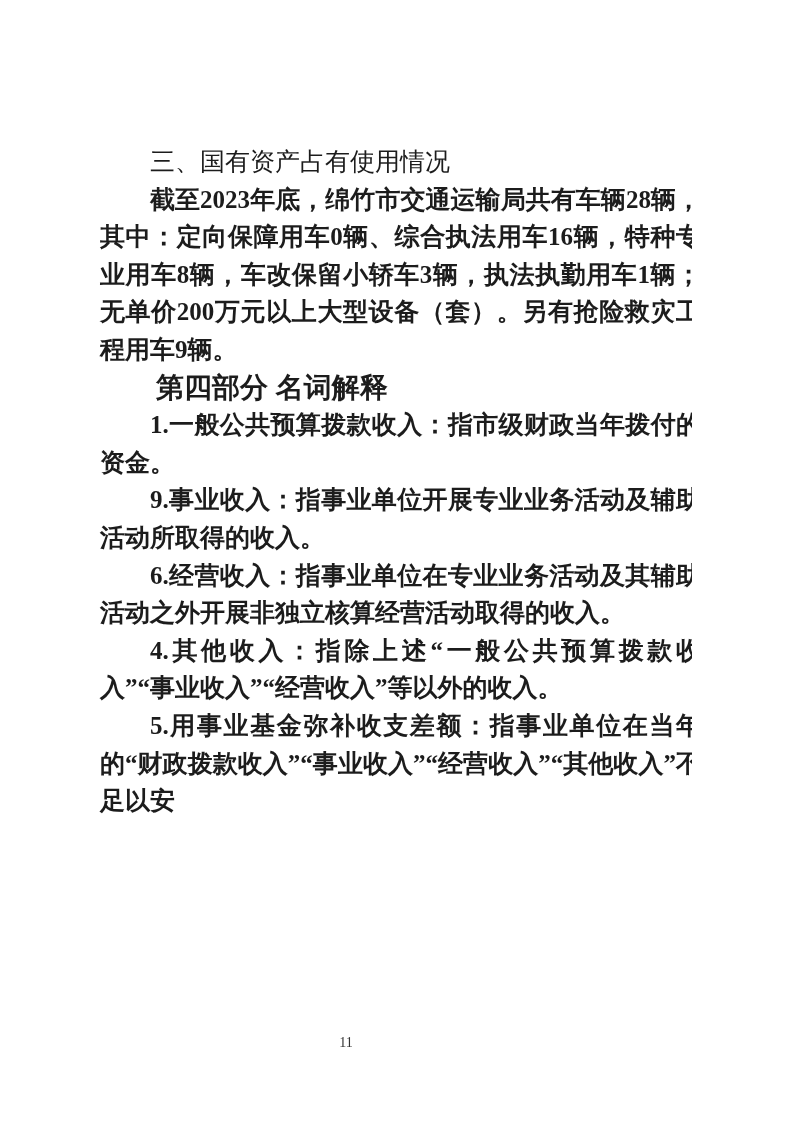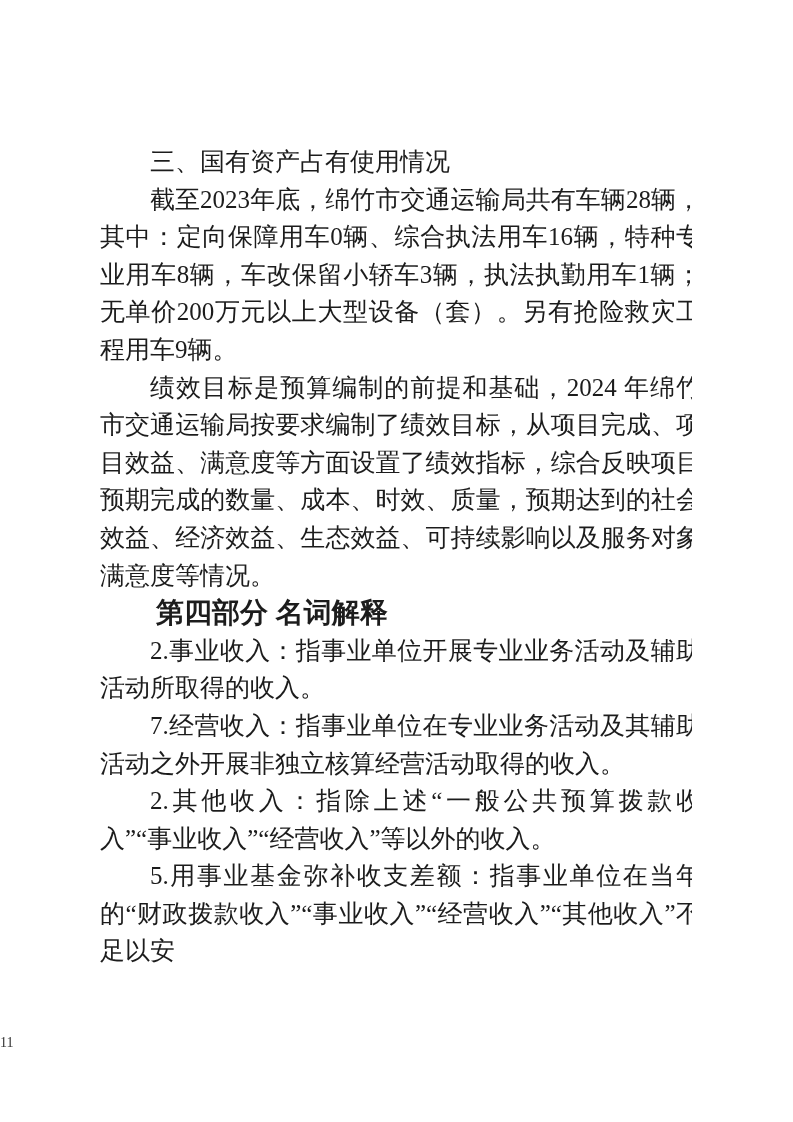--- a/index.html
+++ b/index.html
@@ -23,49 +23,49 @@
   .content > * {
     margin: 0;
     padding: 0;
     font-family: "Liberation Serif", "DejaVu Serif", serif;
     font-size: 25px;
     line-height: 37.6px;
     color: #1c1c1c;
     text-align: justify;
     text-justify: inter-ideograph;
     text-indent: 2em;
-    font-weight: normal;
+    font-weight: bold;
   }
   .kai-heading {
     font-weight: normal;
   }
   .part-heading {
     font-family: "Liberation Sans", "DejaVu Sans", sans-serif;
     font-weight: bold;
     font-size: 28px;
   }
   .page-number {
     position: absolute;
     left: 0;
     right: 0;
     top: 1035px;
-    text-align: left;
+    text-align: center;
     font-family: "Liberation Serif", "DejaVu Serif", serif;
     font-size: 14px;
     color: #333333;
   }
 </style>
 </head>
 <body>
 
 <div class="page">
   <div class="content">
     <h3 class="kai-heading">三、国有资产占有使用情况</h3>
     <p>截至2023年底，绵竹市交通运输局共有车辆28辆，其中：定向保障用车0辆、综合执法用车16辆，特种专业用车8辆，车改保留小轿车3辆，执法执勤用车1辆；无单价200万元以上大型设备（套）。另有抢险救灾工程用车9辆。</p>
-    <p>绩效目标是预算编制的前提和基础，2024 年绵竹市交通运输局按要求编制了绩效目标，从项目完成、项目效益、满意度等方面设置了绩效指标，综合反映项目预期完成的数量、成本、时效、质量，预期达到的社会效益、经济效益、生态效益、可持续影响以及服务对象满意度等情况。</p>
     <h2 class="part-heading">第四部分 名词解释</h2>
-    <p>2.事业收入：指事业单位开展专业业务活动及辅助活动所取得的收入。</p>
-    <p>7.经营收入：指事业单位在专业业务活动及其辅助活动之外开展非独立核算经营活动取得的收入。</p>
-    <p>2.其他收入：指除上述“一般公共预算拨款收入”“事业收入”“经营收入”等以外的收入。</p>
+    <p>1.一般公共预算拨款收入：指市级财政当年拨付的资金。</p>
+    <p>9.事业收入：指事业单位开展专业业务活动及辅助活动所取得的收入。</p>
+    <p>6.经营收入：指事业单位在专业业务活动及其辅助活动之外开展非独立核算经营活动取得的收入。</p>
+    <p>4.其他收入：指除上述“一般公共预算拨款收入”“事业收入”“经营收入”等以外的收入。</p>
     <p>5.用事业基金弥补收支差额：指事业单位在当年的“财政拨款收入”“事业收入”“经营收入”“其他收入”不足以安</p>
   </div>
   <div class="page-number">11</div>
 </div>
 
 </body></html>

